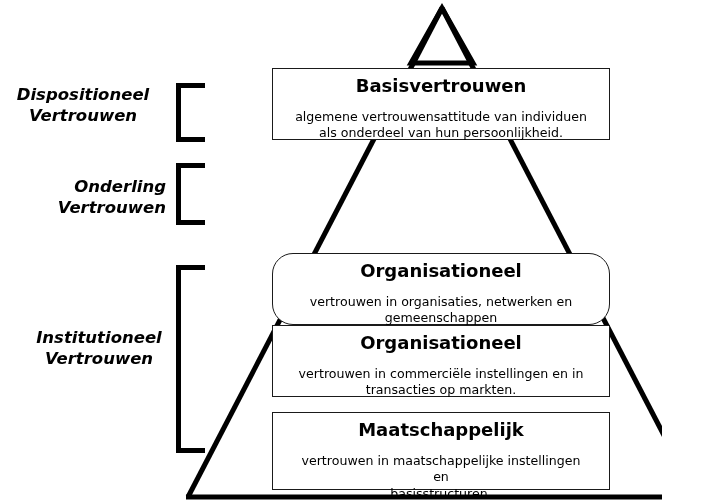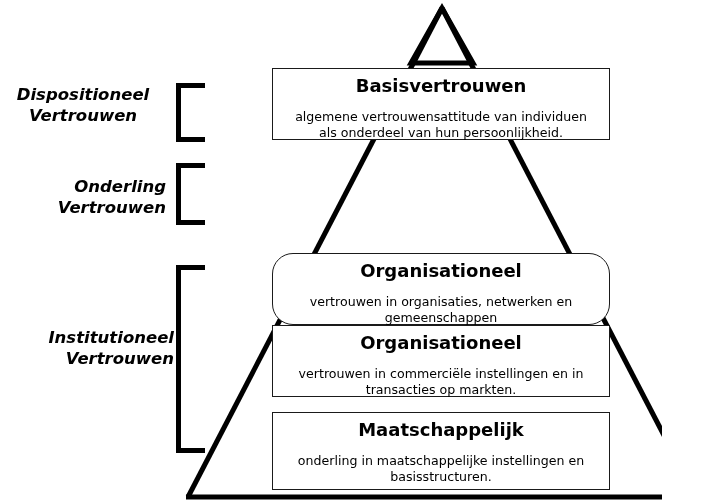--- a/index.html
+++ b/index.html
@@ -36,21 +36,21 @@
     font-style: italic;
     font-size: 16.5px;
     line-height: 1.28;
     text-align: center;
     color: #000000;
     z-index: 4;
     white-space: pre-line;
   }
   #cat-dispositioneel { left: 0px;  top: 84px;  width: 166px; }
   #cat-onderling      { left: 0px;  top: 176px; width: 166px; text-align: right; }
-  #cat-institutioneel { left: 8px;  top: 327px; width: 166px; text-align: right; }
+  #cat-institutioneel { left: 16px;  top: 327px; width: 166px; }
 
   
   .bracket {
     position: absolute;
     border: 5px solid #000000;
     border-right: none;
     background: transparent;
     z-index: 4;
   }
   #bracket-1 { left: 176px; top: 83px;  width: 24px; height: 49px; }
@@ -134,17 +134,17 @@
   </div>
 
   <div id="box-4" class="level-box">
     <div class="level-title">Organisationeel</div>
     <div class="level-desc">vertrouwen in commerciële instellingen en in
 transacties op markten.</div>
   </div>
 
   <div id="box-5" class="level-box">
     <div class="level-title">Maatschappelijk</div>
-    <div class="level-desc">onderling in maatschappelijke instellingen en
+    <div class="level-desc">vertrouwen in maatschappelijke instellingen en
 basisstructuren.</div>
   </div>
 
 </div>
 
 </body></html>

